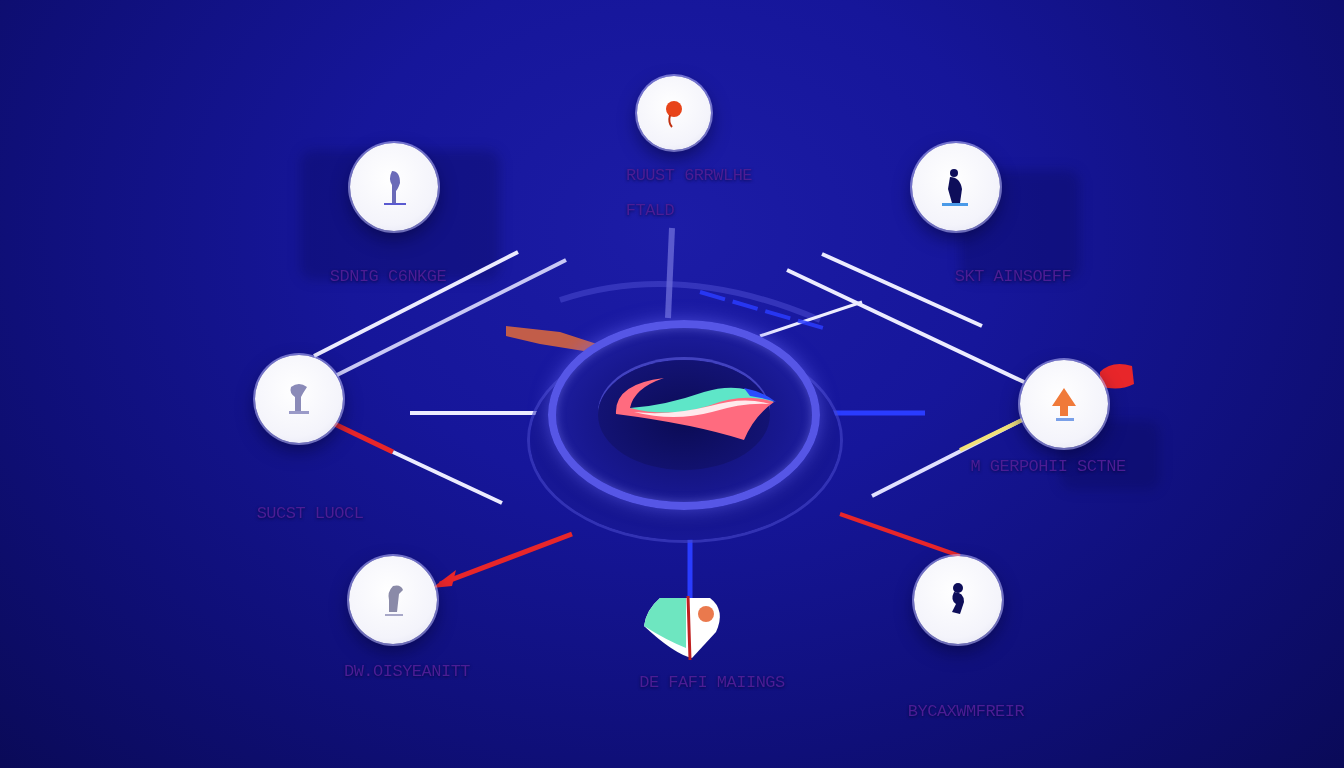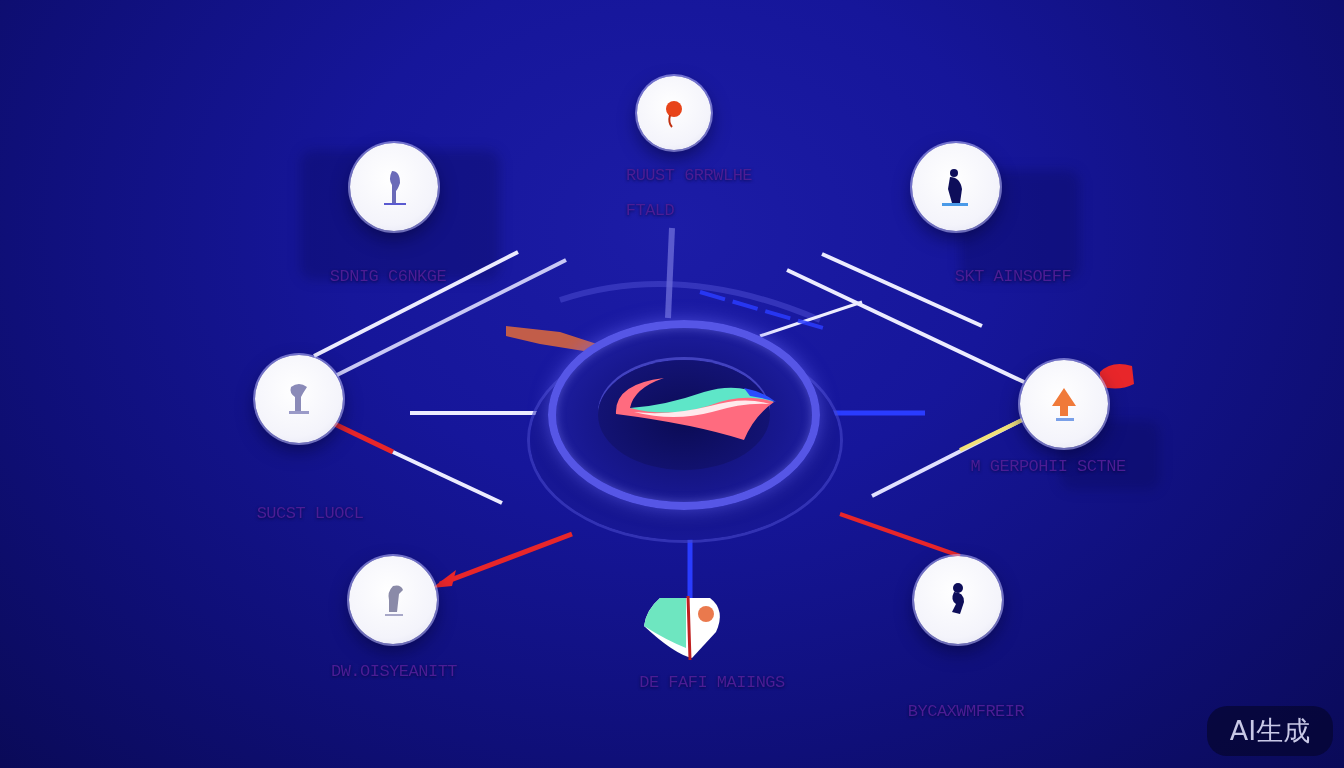--- a/index.html
+++ b/index.html
@@ -141,32 +141,31 @@
     </svg>
   </div>
   <div class="label" style="left:1048px;top:457px;">M GERPOHII SCTNE</div>
 
   <div class="node" style="left:349px;top:556px;">
     <svg viewBox="0 0 52 52">
       <path d="M26 12 Q34 10 36 16 L32 20 L30 38 L22 38 L22 26 Q20 18 26 12 Z" fill="#8a8aa8"></path>
       <rect x="18" y="40" width="18" height="2" fill="#a8a8c8"></rect>
     </svg>
   </div>
-  <div class="label" style="left:394px;top:662px;">DW.OISYEANITT</div>
+  <div class="label" style="left:407px;top:662px;">DW.OISYEANITT</div>
 
   <svg style="position:absolute;left:640px;top:592px;width:86px;height:70px;" viewBox="0 0 86 70">
     <path d="M20 6 L70 6 Q86 18 76 40 L52 66 Q34 62 4 34 Q6 18 20 6 Z" fill="#ffffff"></path>
     <path d="M20 6 L46 6 L46 56 Q26 48 4 34 Q6 18 20 6 Z" fill="#6ee6c0"></path>
     <line x1="48" y1="4" x2="50" y2="68" stroke="#c02020" stroke-width="3"></line>
     <circle cx="66" cy="22" r="8" fill="#e86a3a" opacity="0.9"></circle>
   </svg>
   <div class="label" style="left:712px;top:673px;">DE FAFI MAIINGS</div>
 
   <div class="node" style="left:914px;top:556px;">
     <svg viewBox="0 0 52 52">
       <circle cx="26" cy="14" r="5" fill="#0e0e5a"></circle>
       <path d="M22 18 Q32 18 32 28 L28 40 L20 38 L24 30 Q18 26 22 18 Z" fill="#0e0e5a"></path>
     </svg>
   </div>
   <div class="label" style="left:966px;top:702px;">BYCAXWMFREIR</div>
 
-  <div class="badge">AI生成</div>
 </div>
 
 </body></html>

